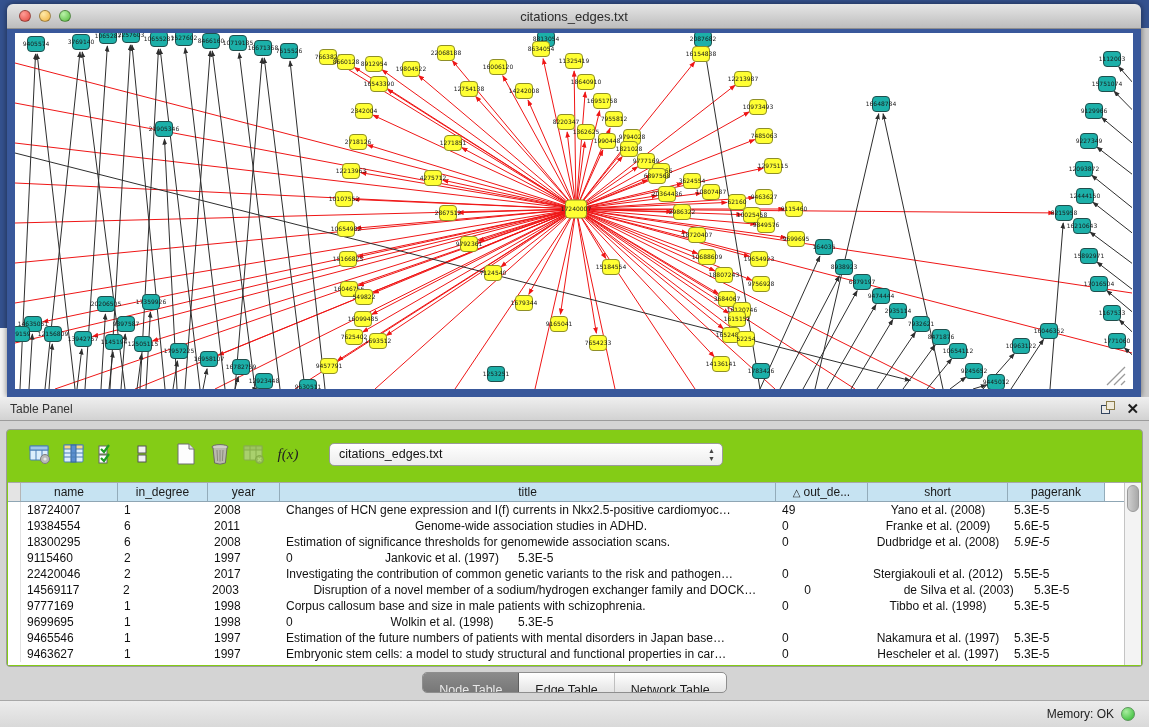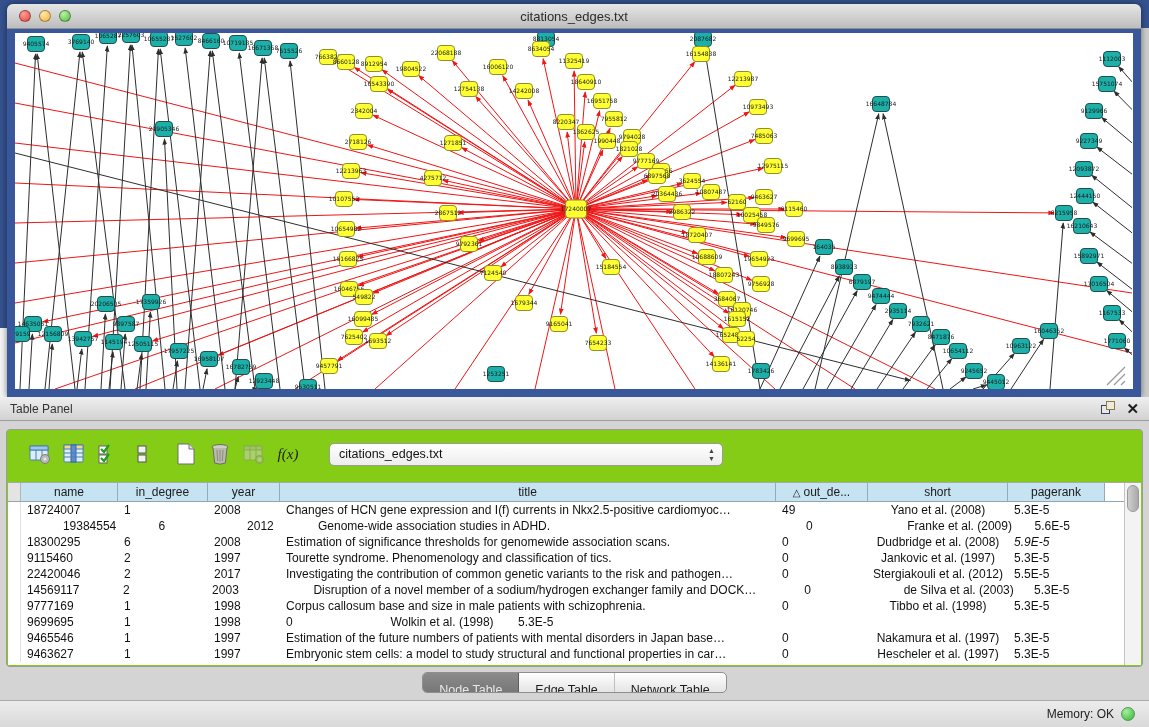--- a/index.html
+++ b/index.html
@@ -633,44 +633,43 @@
               <div class="tcell" style="width: 97px;">18724007</div>
               <div class="tcell" style="width: 90px;">1</div>
               <div class="tcell" style="width: 72px;">2008</div>
               <div class="tcell" style="width: 496px;">Changes of HCN gene expression and I(f) currents in Nkx2.5-positive cardiomyoc…</div>
               <div class="tcell" style="width: 92px;">49</div>
               <div class="tcell center" style="width: 140px;">Yano et al. (2008)</div>
               <div class="tcell" style="width: 97px;">5.3E-5</div>
             </div>
             <div class="trow">
               <div class="tcell" style="width: 13px; border-right: 1px solid rgb(226, 226, 226);"></div>
-              <div class="tcell" style="width: 97px; margin-left: 36px;">19384554</div>
+              <div class="tcell" style="width: 97px;">19384554</div>
               <div class="tcell" style="width: 90px;">6</div>
-              <div class="tcell" style="width: 72px;">2012</div>
-              <div class="tcell" style="width: 496px;">Genome-wide association studies in ADHD.</div>
+              <div class="tcell" style="width: 72px;">2011</div>
+              <div class="tcell" style="width: 496px; text-align: center;">Genome-wide association studies in ADHD.</div>
               <div class="tcell" style="width: 92px;">0</div>
               <div class="tcell center" style="width: 140px;">Franke et al. (2009)</div>
               <div class="tcell" style="width: 97px;">5.6E-5</div>
             </div>
             <div class="trow">
               <div class="tcell" style="width: 13px; border-right: 1px solid rgb(226, 226, 226);"></div>
               <div class="tcell" style="width: 97px;">18300295</div>
               <div class="tcell" style="width: 90px;">6</div>
               <div class="tcell" style="width: 72px;">2008</div>
               <div class="tcell" style="width: 496px;">Estimation of significance thresholds for genomewide association scans.</div>
               <div class="tcell" style="width: 92px;">0</div>
               <div class="tcell center" style="width: 140px;">Dudbridge et al. (2008)</div>
               <div class="tcell" style="width: 97px; font-style: italic;">5.9E-5</div>
             </div>
             <div class="trow">
               <div class="tcell" style="width: 13px; border-right: 1px solid rgb(226, 226, 226);"></div>
               <div class="tcell" style="width: 97px;">9115460</div>
               <div class="tcell" style="width: 90px;">2</div>
               <div class="tcell" style="width: 72px;">1997</div>
-              <div class="tcell" style="width: 496px;">Tourette syndrome. Phenomenology and classification of tics.</div>
               <div class="tcell" style="width: 92px;">0</div>
               <div class="tcell center" style="width: 140px;">Jankovic et al. (1997)</div>
               <div class="tcell" style="width: 97px;">5.3E-5</div>
             </div>
             <div class="trow">
               <div class="tcell" style="width: 13px; border-right: 1px solid rgb(226, 226, 226);"></div>
               <div class="tcell" style="width: 97px;">22420046</div>
               <div class="tcell" style="width: 90px;">2</div>
               <div class="tcell" style="width: 72px;">2017</div>
               <div class="tcell" style="width: 496px;">Investigating the contribution of common genetic variants to the risk and pathogen…</div>

